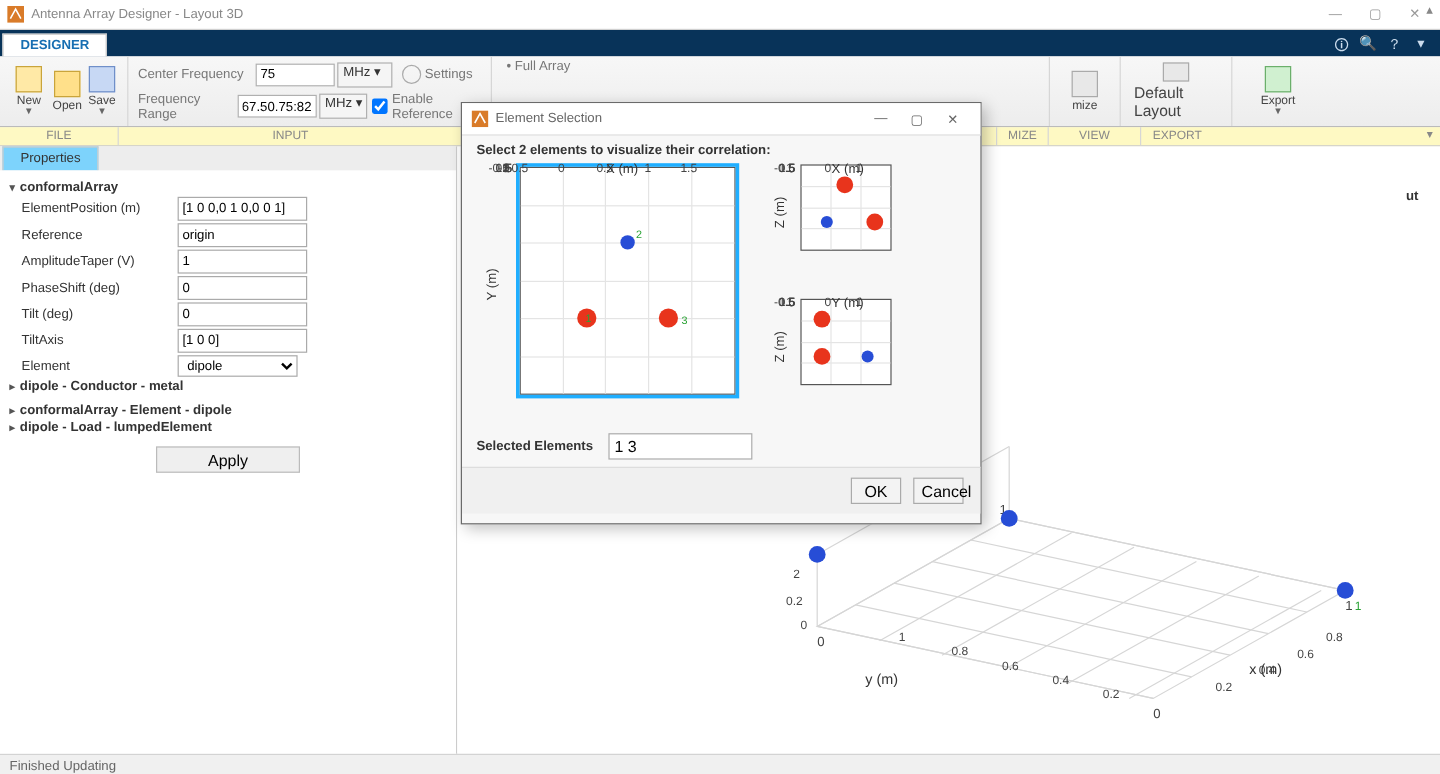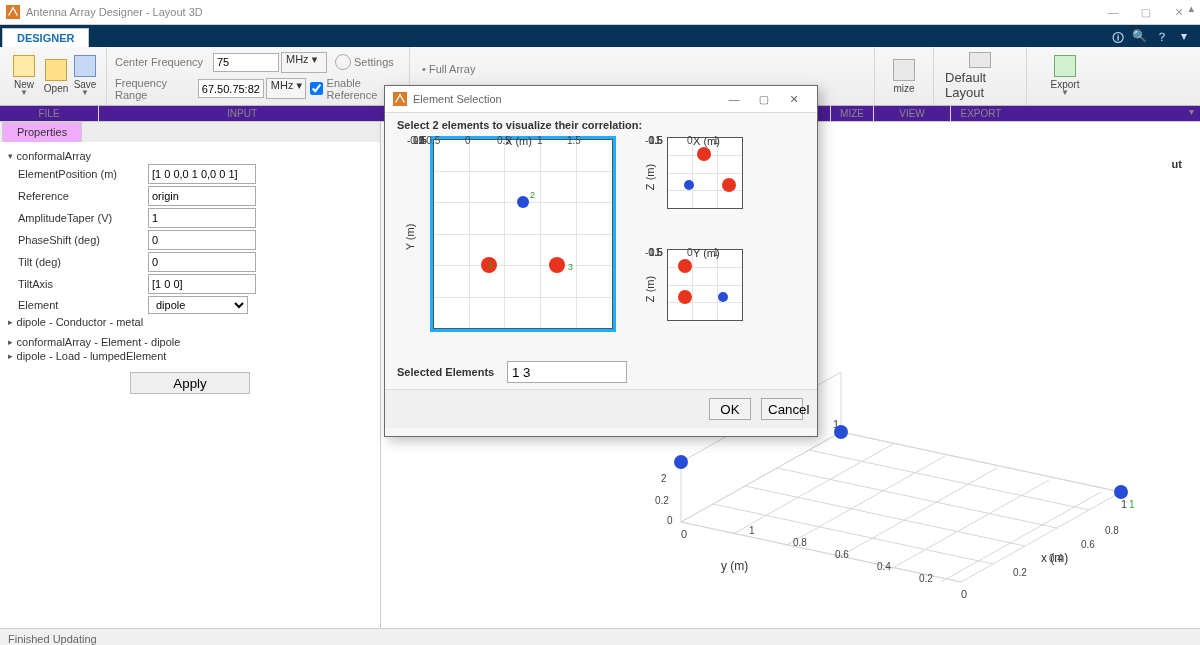--- a/index.html
+++ b/index.html
@@ -16,28 +16,28 @@
 .bigbtn{display:flex;flex-direction:column;align-items:center;justify-content:center;width:42px;height:48px;cursor:pointer}
 .bigbtn .bi{width:20px;height:20px;background:#FFE9A6;border:1px solid #C9A43B}
 .bigbtn .bl{font-size:10px;color:#444;margin-top:2px}
 .tri{font-size:8px;color:#666;margin-top:-2px}
 .inprow{display:flex;align-items:center;margin:2px 0}
 .inprow label{width:98px;color:#777;font-size:11px}
 .inprow input{height:17px;border:1px solid #B0B0B0;padding:0 3px;font-size:11px}
 .unitsel{width:40px;height:19px;border:1px solid #B0B0B0;background:#F5F5F5;font-size:11px;text-align:left;padding-left:4px;margin-left:2px;cursor:pointer}
 .gear{width:14px;height:14px;border:1px solid #AAA;border-radius:50%;display:inline-block;position:relative;margin-left:8px;margin-right:3px;color:#888}
 .chk{margin:0 4px}
-.group-label-row{height:15px;display:flex;background:#4c1d95;border-bottom:1px solid #CCC;color:#888;font-size:10px}
+.group-label-row{height:15px;display:flex;background:#fef9c3;border-bottom:1px solid #CCC;color:#888;font-size:10px}
 .gl{border-right:1px solid #D6D6D6;display:flex;align-items:center;justify-content:center}
 .body{display:flex;height:calc(645px - 24px - 22px - 58px - 15px - 20px)}
 .sidepanel{width:380px;background:#F0F0F0;border-right:1px solid #CCC;display:flex;flex-direction:column}
 .tabhead{height:20px;display:flex;background:#EDEDED}
-.tabhead .t{background:#f0abfc;border:1px solid #CCC;border-bottom:none;padding:3px 14px;font-size:11px;margin-left:2px}
+.tabhead .t{background:#7dd3fc;border:1px solid #CCC;border-bottom:none;padding:3px 14px;font-size:11px;margin-left:2px}
 .props{background:#FFF;flex:1;padding:6px 8px;overflow:auto}
-.props .sect{font-weight:400;margin:2px 0;display:flex;align-items:center;cursor:pointer}
+.props .sect{font-weight:700;margin:2px 0;display:flex;align-items:center;cursor:pointer}
 .props .sect::before{content:'▾';font-size:9px;margin-right:4px;color:#555}
 .props .collapsed::before{content:'▸'}
 .prow{display:flex;align-items:center;margin:2px 0 2px 10px}
 .prow label{width:130px;font-size:11px;color:#333}
 .prow input,.prow select{width:100px;height:18px;border:1px solid #AAA;padding:0 3px;font-size:11px;background:#FFF}
 .applybtn{display:block;margin:10px auto;width:120px;height:22px;background:#EFEFEF;border:1px solid #BBB;cursor:pointer}
 .canvasarea{flex:1;background:#FFF;position:relative}
 .plot3d{position:absolute;left:200px;top:40px;width:560px;height:440px}
 .statusbar{height:20px;background:#F0F0F0;border-top:1px solid #CCC;padding:0 8px;display:flex;align-items:center;color:#666}
 .collapse-marker{position:absolute;right:6px;top:2px;font-size:11px;color:#888;cursor:pointer}
@@ -121,21 +121,21 @@
     </div>
     <div class="inprow">
       <label>Frequency Range</label>
       <input style="width: 58px;" value="67.50.75:82.5">
       <div class="unitsel"><span>MHz</span> ▾</div>
       <input type="checkbox" class="chk" checked="" style="">
       <span style="color:#777">Enable Reference</span>
     </div>
   </div>
   <div class="group" style="width:444px;padding-left:12px;align-items:flex-start">
-    <span style="color:#777;margin-top:16px">• <span>Full Array</span></span>
+    <span style="color:#777;margin-top:2px">• <span>Full Array</span></span>
   </div>
   <div class="group" style="width:42px;justify-content:center">
     <div class="bigbtn" style="width:34px">
         <div class="bi" style="background:#E8E8E8;border-color:#AAA"></div>
         <span class="bl">mize</span>
       </div>
   </div>
   <div class="group" style="width:76px;justify-content:center">
     <div class="bigbtn" style="width:70px">
         <div class="bi" style="background:#E8E8E8;border-color:#AAA"></div>

